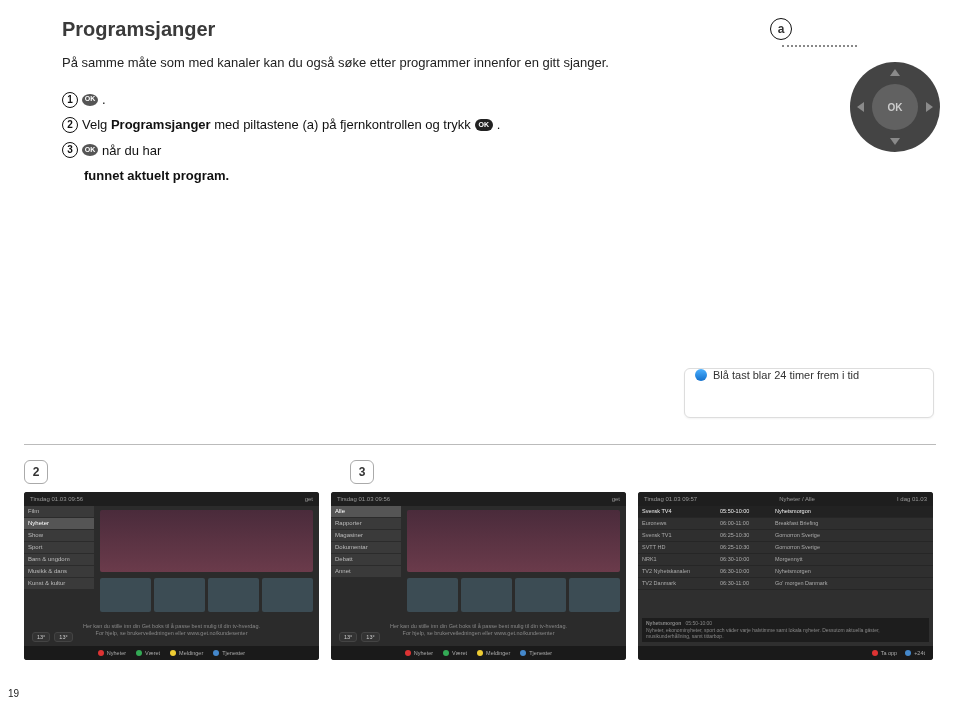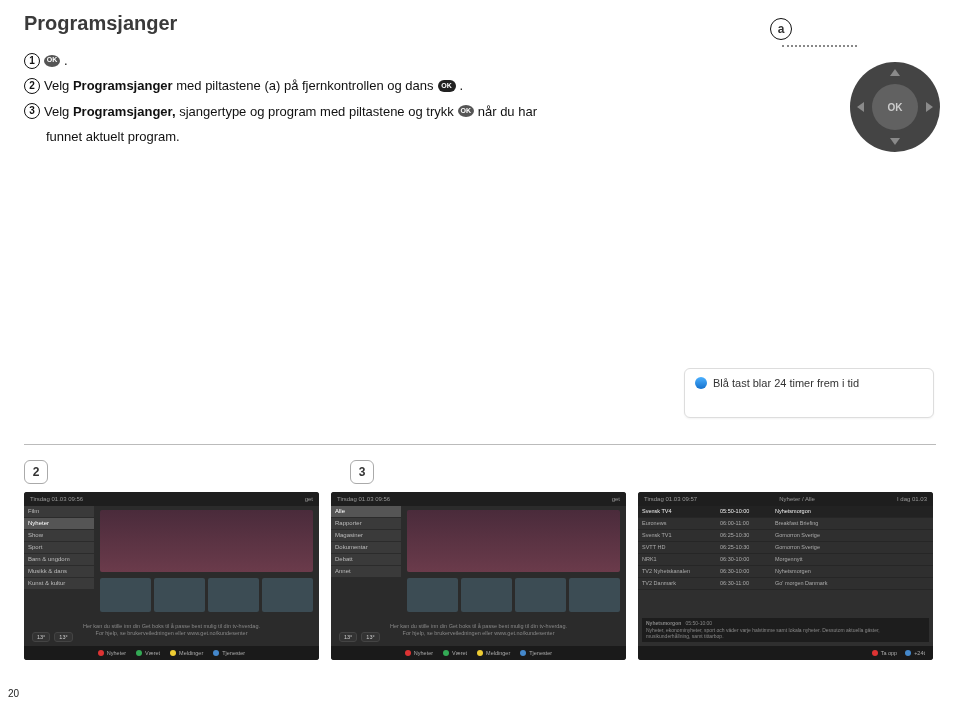--- a/index.html
+++ b/index.html
@@ -1,41 +1,41 @@
 <!DOCTYPE html>
 <html><head>
 <meta charset="utf-8">
 <style>
   * { box-sizing: border-box; margin: 0; padding: 0; }
   body { font-family: Arial, Helvetica, sans-serif; width: 960px; height: 705px; background: #fff; color: #333; position: relative; font-size: 13px; }
-  .page { padding: 12px 24px 0 24px; }
+  .page { padding: 18px 24px 0 24px; margin-left: 38px; }
   h1 { color: #3a3a3a; font-size: 20px; font-weight: 700; margin-bottom: 14px; }
   .intro { font-size: 13px; color: #222; margin-bottom: 18px; }
   .steps { font-size: 13px; line-height: 1.8; color: #111; }
   .steps .row { display: flex; align-items: center; gap: 4px; margin-bottom: 2px; }
   .circ-num { display: inline-flex; align-items: center; justify-content: center; width: 16px; height: 16px; border: 1.3px solid #111; border-radius: 50%; font-size: 10px; font-weight: 600; flex-shrink: 0; }
   .bold { font-weight: 700; }
   .ok-pill { display: inline-flex; align-items: center; justify-content: center; background: #555; color: #fff; font-size: 7px; font-weight: 700; border-radius: 50%; width: 16px; height: 12px; padding: 0; }
   .ok-pill2 { display: inline-flex; align-items: center; justify-content: center; background: #222; color: #fff; font-size: 7px; font-weight: 700; border-radius: 8px; width: 18px; height: 12px; }
-  .indent { margin-left: 22px; }
+  .indent { margin-left: 22px; font-weight: bold; }
 
   
   .remote-zone { position: absolute; right: 20px; top: 18px; width: 170px; }
   .a-circ { width: 22px; height: 22px; border: 1.5px solid #111; border-radius: 50%; display: flex; align-items: center; justify-content: center; font-weight: 700; font-size: 12px; }
   .dots { position: absolute; top: 27px; left: 12px; width: 75px; border-top: 2px dotted #888; }
   .dpad { position: absolute; top: 44px; right: 0; width: 90px; height: 90px; background: #444; border-radius: 50% / 50%; }
   .dpad-inner { position: absolute; inset: 22px; background: #616161; border-radius: 50%; display:flex; align-items:center; justify-content:center; color:#ccc; font-size:10px; font-weight:600;}
   .arr { position: absolute; width:0;height:0; }
   .arr.up{top:7px;left:50%;transform:translateX(-50%);border-left:5px solid transparent;border-right:5px solid transparent;border-bottom:7px solid #8a8a8a;}
   .arr.dn{bottom:7px;left:50%;transform:translateX(-50%);border-left:5px solid transparent;border-right:5px solid transparent;border-top:7px solid #8a8a8a;}
   .arr.lf{left:7px;top:50%;transform:translateY(-50%);border-top:5px solid transparent;border-bottom:5px solid transparent;border-right:7px solid #8a8a8a;}
   .arr.rt{right:7px;top:50%;transform:translateY(-50%);border-top:5px solid transparent;border-bottom:5px solid transparent;border-left:7px solid #8a8a8a;}
 
   
-  .legend { position: absolute; right: 26px; top: 368px; width: 250px; height: 50px; background: #fff; border: 1px solid #ddd; border-radius: 6px; padding: 8px 10px; font-size: 11px; box-shadow: 0 1px 2px rgba(0,0,0,0.05); }
+  .legend { position: absolute; right: 26px; top: 368px; width: 250px; height: 50px; background: #fff; border: 1px solid #ddd; border-radius: 6px; padding: 0 10px; font-size: 11px; box-shadow: 0 1px 2px rgba(0,0,0,0.05); }
   .legend .lrow { display:flex; align-items:center; gap:6px; margin-bottom:3px;}
   .dot { width:12px; height:12px; border-radius:50%; }
   .dot.blue{background:linear-gradient(#4bb0ff,#1470cc);}
   .dot.yellow{background:linear-gradient(#ffe55a,#e4b200);}
 
   
   .hairline { position:absolute; left:24px; right:24px; top:444px; border-top:1px solid #bbb;}
   .sqnum { position:absolute; top:460px; width:24px; height:24px; border:1px solid #aaa; border-radius:6px; font-size:12px; display:flex;align-items:center;justify-content:center; font-weight:600; color:#333; background:#fff;}
   .sqnum.n2{left:24px;}
   .sqnum.n3{left:350px;}
@@ -67,36 +67,36 @@
   .panel3 .col.cch{flex:0 0 78px;}
   .panel3 .col.ct{flex:0 0 55px;}
 
   .page-num{position:absolute; bottom:6px; left:8px; font-size:10px; color:#222;}
 </style>
 </head>
 <body>
 
 <div class="page">
   <h1>Programsjanger</h1>
+  <div class="intro">På samme måte som med kanaler kan du også søke etter programmer innenfor en gitt sjanger.</div>
 
   <div class="steps">
     <div class="row">
       <span class="circ-num">1</span>
       <span class="ok-pill">OK</span>
       <span>.</span>
     </div>
     <div class="row">
       <span class="circ-num">2</span>
-      <span><span>Velg </span><span class="bold">Programsjanger</span><span> med piltastene (a) på fjernkontrollen og dans </span></span>
+      <span><span>Velg </span><span class="bold">Programsjanger</span><span> med piltastene (a) på fjernkontrollen og trykk </span></span>
       <span class="ok-pill2">OK</span>
       <span>.</span>
     </div>
     <div class="row">
       <span class="circ-num">3</span>
-      <span><span>Velg </span><span class="bold">Programsjanger, </span><span>sjangertype og program med piltastene og trykk </span></span>
       <span class="ok-pill">OK</span>
       <span> når du har</span>
     </div>
     <div class="indent">funnet aktuelt program.</div>
   </div>
 </div>
 
 <div class="remote-zone">
   <div class="a-circ">a</div>
   <div class="dots"></div>
@@ -241,13 +241,13 @@
         </span>
       <span class="bchip">
           <span class="d b"></span>
           <span>+24t</span>
         </span>
     </div>
   </div>
 
 </div>
 
-<div class="page-num">20</div>
+<div class="page-num">19</div>
 
 </body></html>

